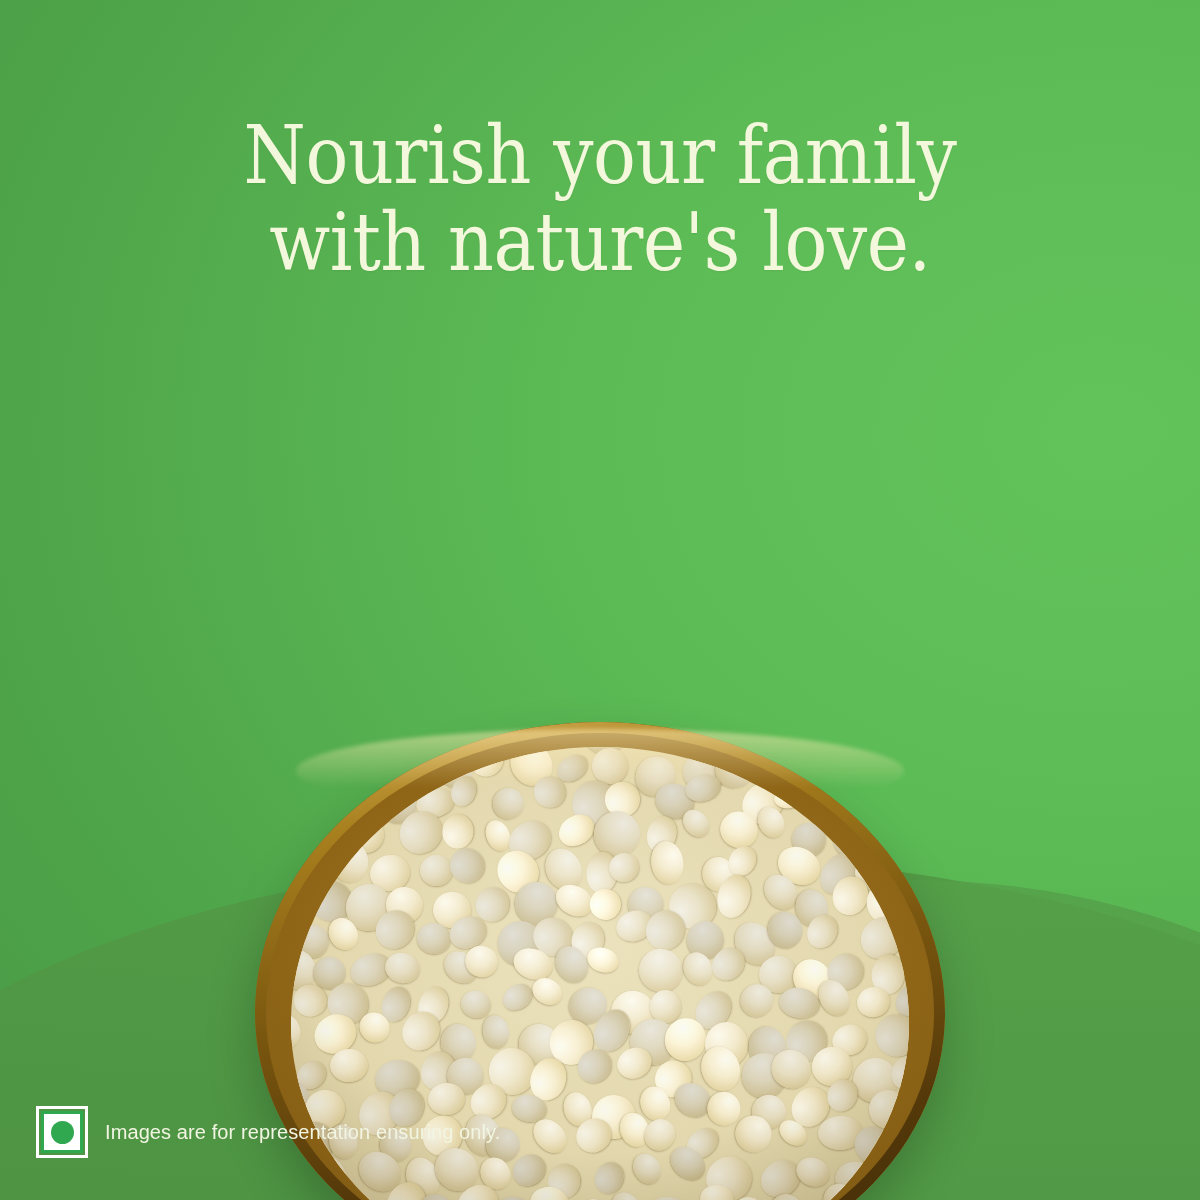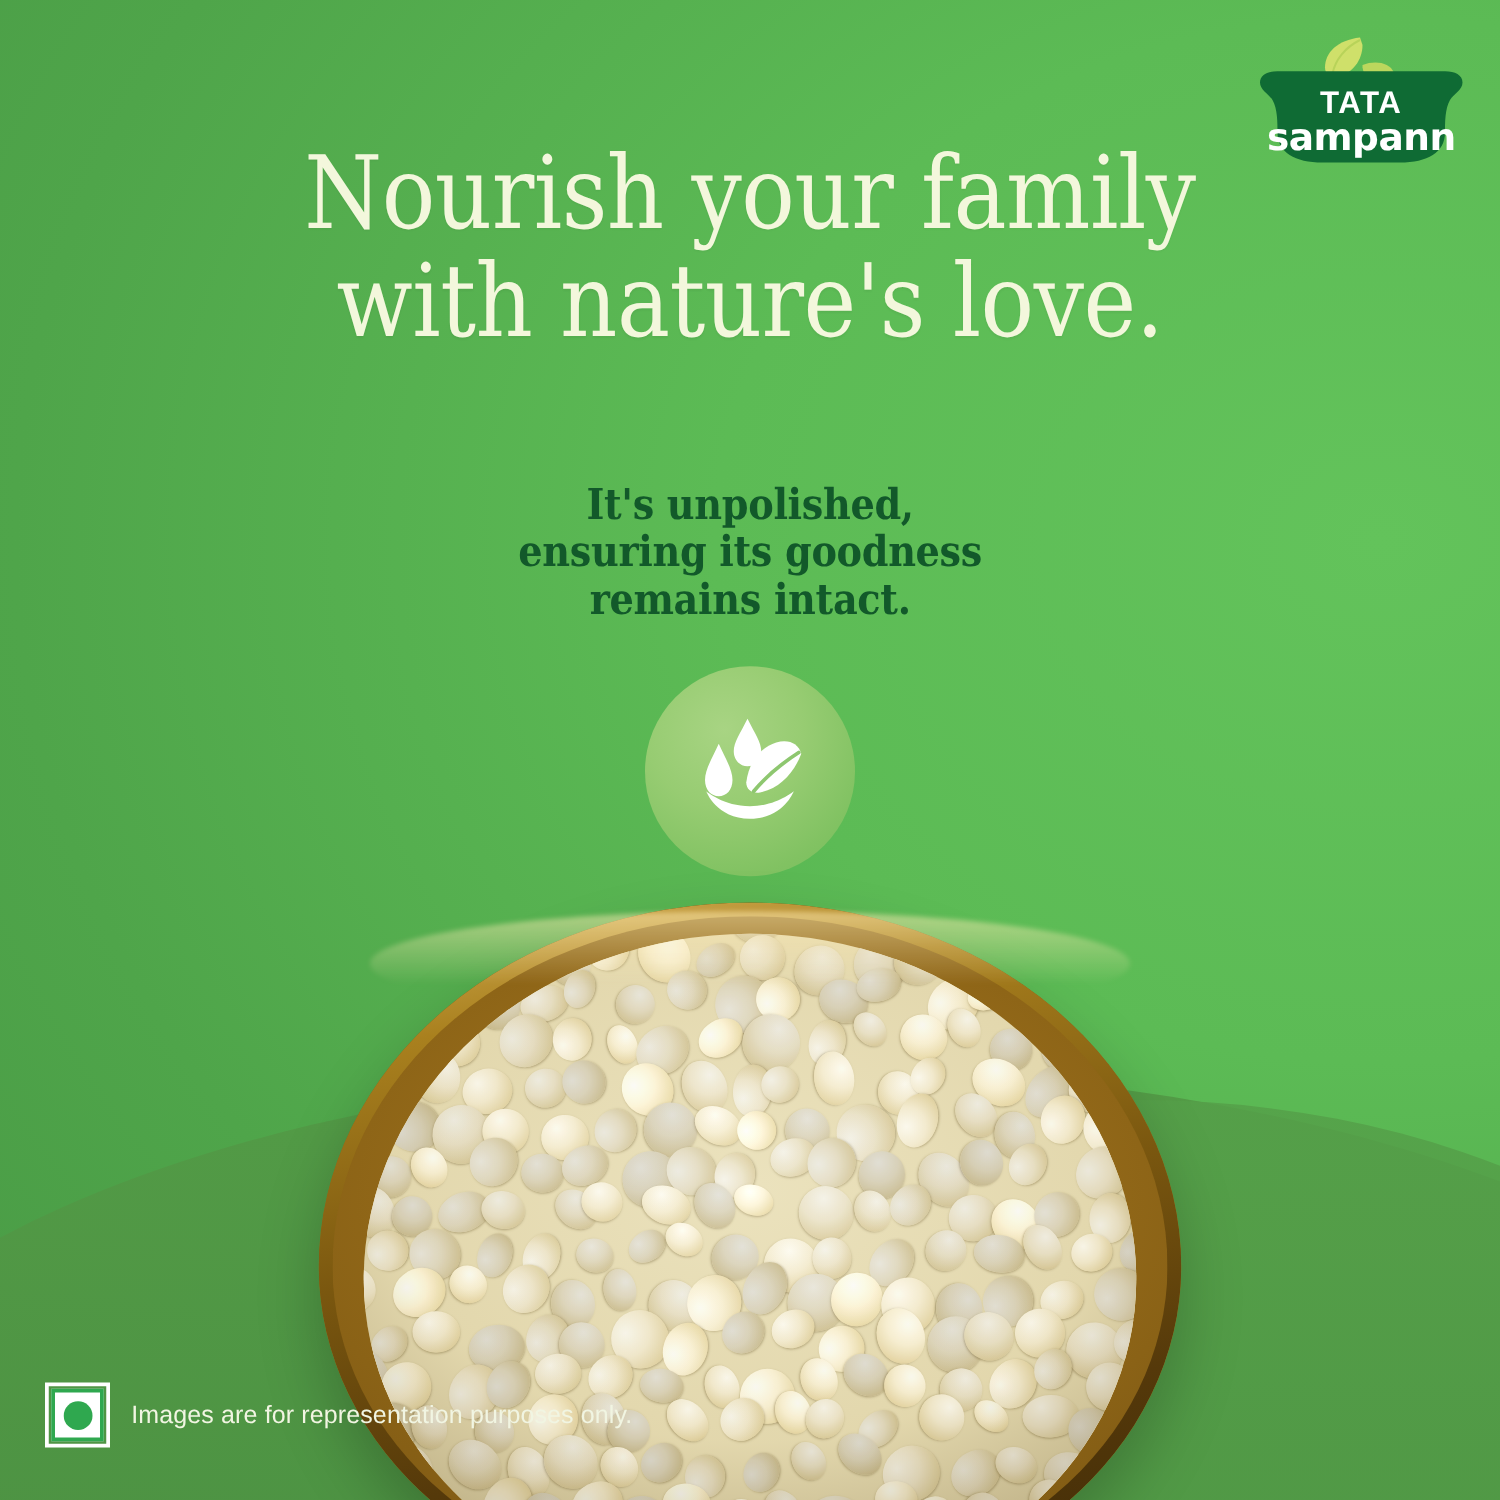--- a/index.html
+++ b/index.html
@@ -194,72 +194,29 @@
   }
 </style>
 </head>
 <body>
 
 <div id="canvas">
 
   <div class="bg-ellipse"></div>
   <div class="bg-ellipse right"></div>
 
-  <div class="logo">
-    <svg viewBox="0 0 178 108" xmlns="http://www.w3.org/2000/svg" aria-hidden="true">
-
-      <g>
-        <path d="M88 4 C70 6 60 16 60 28 C60 33 64 36 70 35 C82 33 90 22 90 10 Z" fill="#cfe06a"></path>
-        <path d="M90 26 C100 22 112 24 115 32 C117 38 112 42 105 42 C97 42 91 35 90 28 Z" fill="#bcd75d"></path>
-        <path d="M88 6 C76 12 68 22 66 33" stroke="#a9c94f" stroke-width="1.6" fill="none" opacity=".6"></path>
-      </g>
-
-      <path d="M8 40 C8 34 14 31 22 31 L156 31 C164 31 170 34 170 40
-               C170 46 163 49 160 54 C156 61 156 72 156 80
-               C156 96 142 104 120 104 L58 104 C36 104 22 96 22 80
-               C22 72 22 61 18 54 C15 49 8 46 8 40 Z" fill="#0f6b34"></path>
-
-      <text x="89" y="64" text-anchor="middle" font-family="'Liberation Sans', sans-serif" font-size="25" font-weight="bold" fill="#ffffff" letter-spacing="1.2">TATA</text>
-
-      <text x="89" y="94" text-anchor="middle" font-family="'DejaVu Sans', sans-serif" font-size="30" font-weight="bold" fill="#ffffff" letter-spacing="-0.4">sampann</text>
-    </svg>
-  </div>
 
   <div class="headline">
     <span class="l1">Nourish your family</span>
     <span class="l2">with nature's love.</span>
   </div>
 
   <div class="features">
 
 
-    <div class="feature right">
-      <div class="feature-text">
-        <span>It's unpolished,</span><br>
-        <span>ensuring its goodness</span><br>
-        <span>remains intact.</span>
-      </div>
-      <div class="icon-circle">
-        <span>
-          <svg width="98" height="92" viewBox="0 0 98 92" xmlns="http://www.w3.org/2000/svg">
-
-            <path d="M47 4 C41 16 36 23 36 30 C36 37 41 42 47 42 C53 42 58 37 58 30 C58 23 53 16 47 4 Z" fill="#ffffff"></path>
-
-            <path d="M24 24 C18 37 13 45 13 53 C13 61 18 66 24 66 C30 66 35 61 35 53 C35 45 30 37 24 24 Z" fill="#ffffff"></path>
-
-            <path d="M90 32 C88 24 80 20 70 23 C57 27 48 39 46 55 C46 60 50 64 57 63
-                     C72 60 84 48 90 32 Z" fill="#ffffff"></path>
-            <path d="M88 31 C74 40 62 50 52 62" stroke="#8ec770" stroke-width="3" fill="none" stroke-linecap="round"></path>
-
-            <path d="M14 62 C14 62 22 84 49 84 C76 84 84 62 84 62
-                     C84 62 70 74 49 74 C28 74 14 62 14 62 Z" fill="#ffffff"></path>
-          </svg>
-        </span>
-      </div>
-    </div>
 
   </div>
 
   <div class="bowl-wrap">
     <div class="bowl">
       <div class="dal">
         <div class="dal-inner" id="dal-inner">
             <div class="bean" style="left: 32.7414px; top: -2.67777px; width: 40.2744px; height: 35.2724px; transform: rotate(48.1deg); filter: brightness(1);"></div>
             <div class="bean" style="left: 87.1451px; top: -4.03861px; width: 33.3495px; height: 33.2119px; transform: rotate(75.1deg); filter: brightness(0.97);"></div>
             <div class="bean" style="left: 126.147px; top: -2.79836px; width: 45.1752px; height: 33.9249px; transform: rotate(40deg); filter: brightness(0.97);"></div>
@@ -514,16 +471,16 @@
     <div class="rim"></div>
     <div class="rim-hi"></div>
   </div>
 
   <div class="footer">
     <div class="veg-mark">
       <div class="veg-inner">
         <div class="veg-dot"></div>
       </div>
     </div>
-    <div class="disclaimer">Images are for representation purposes only.</div>
+    <div class="disclaimer">Images are for representation ensuring only.</div>
   </div>
 
 </div>
 
 </body></html>

